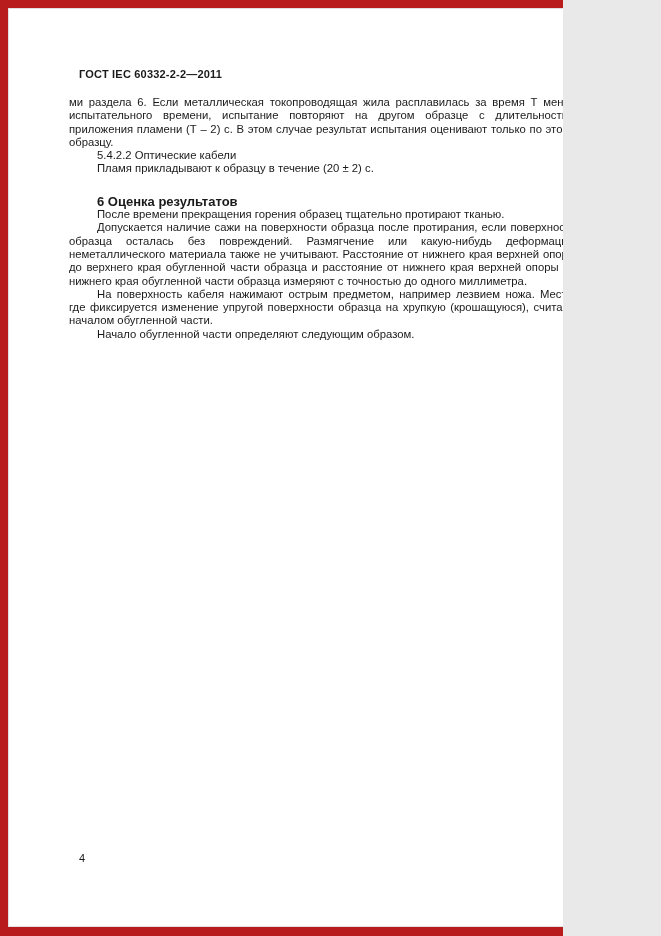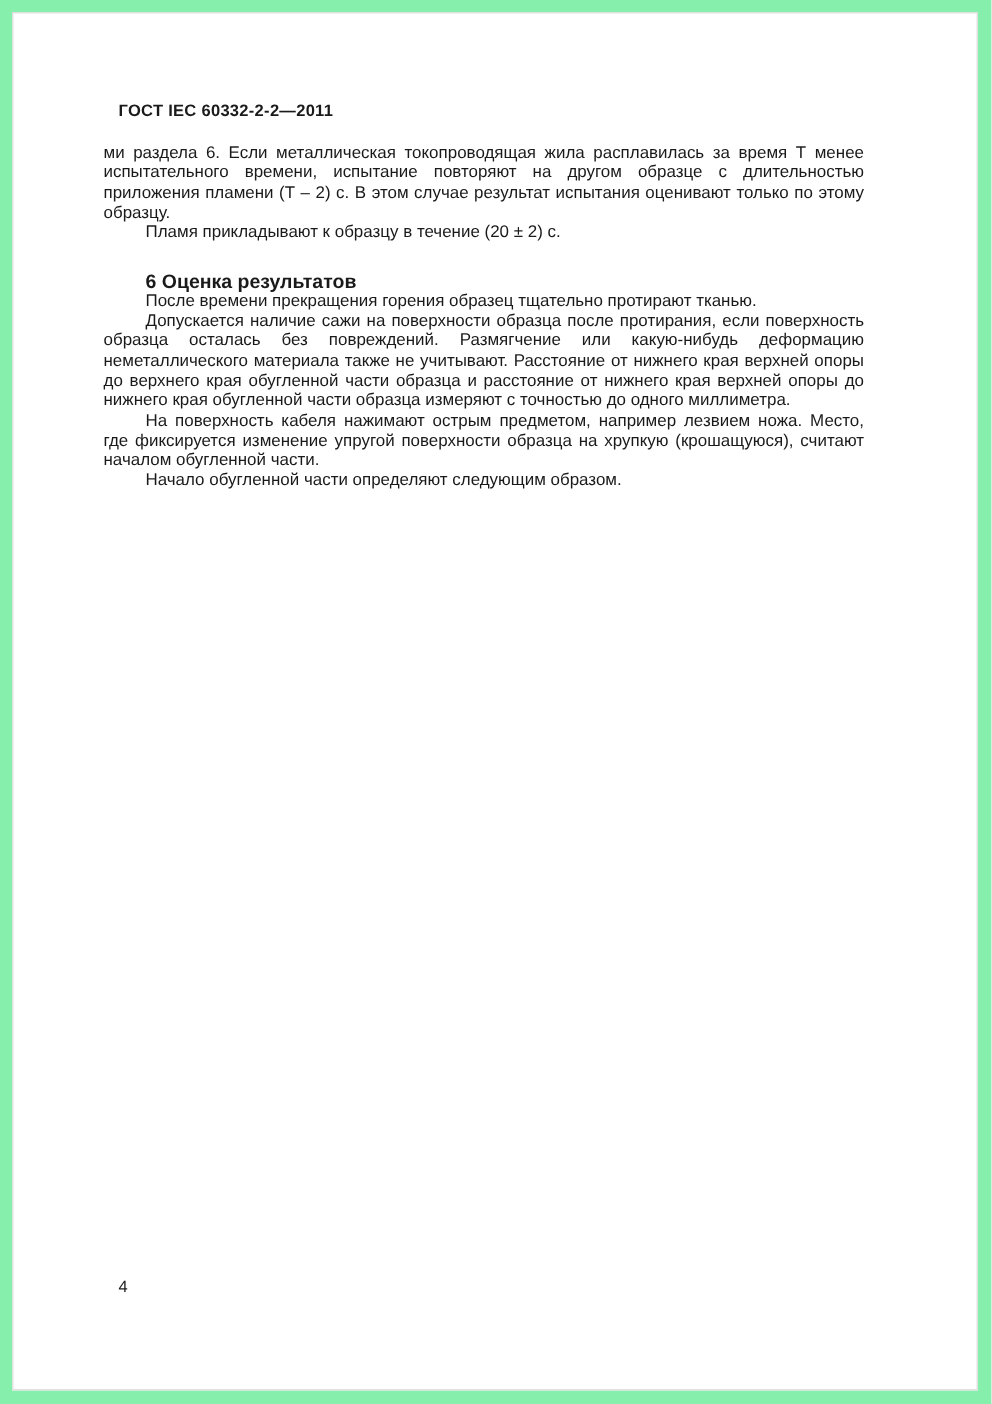--- a/index.html
+++ b/index.html
@@ -3,23 +3,23 @@
 <meta charset="utf-8">
 <style>
   html, body {
     margin: 0;
     padding: 0;
     background: #e9e9e9;
     font-family: "Liberation Sans", sans-serif;
   }
   .viewport {
     position: relative;
-    width: 661px;
+    width: 563px;
     height: 936px;
-    background: #86efac;
+    background: #b91c1c;
     overflow: hidden;
   }
   .page {
     position: absolute;
     left: 8px;
     top: 8px;
     width: 644px;
     height: 919px;
     background: #ffffff;
     border: 1px solid #e0e0e0;
@@ -73,20 +73,21 @@
 </head>
 <body>
 
 <div class="viewport">
   <div class="page">
 
     <div class="doc-header">ГОСТ IEC 60332-2-2—2011</div>
 
     <div class="content">
       <p class="noindent">ми раздела 6. Если металлическая токопроводящая жила расплавилась за время Т менее испытательного времени, испытание повторяют на другом образце с длительностью приложения пламени (Т – 2) с. В этом случае результат испытания оценивают только по этому образцу.</p>
+      <p class="indent">5.4.2.2  Оптические кабели</p>
       <p class="indent">Пламя прикладывают к образцу в течение (20 ± 2) с.</p>
 
       <h2 class="section-heading">6  Оценка результатов</h2>
 
       <p class="indent">После времени прекращения горения образец тщательно протирают тканью.</p>
       <p class="indent">Допускается наличие сажи на поверхности образца после протирания, если поверхность образца осталась без повреждений. Размягчение или какую-нибудь деформацию неметаллического материала также не учитывают. Расстояние от нижнего края верхней опоры до верхнего края обугленной части образца и расстояние от нижнего края верхней опоры до нижнего края обугленной части образца измеряют с точностью до одного миллиметра.</p>
       <p class="indent">На поверхность кабеля нажимают острым предметом, например лезвием ножа. Место, где фиксируется изменение упругой поверхности образца на хрупкую (крошащуюся), считают началом обугленной части.</p>
       <p class="indent">Начало обугленной части определяют следующим образом.</p>
     </div>
 

